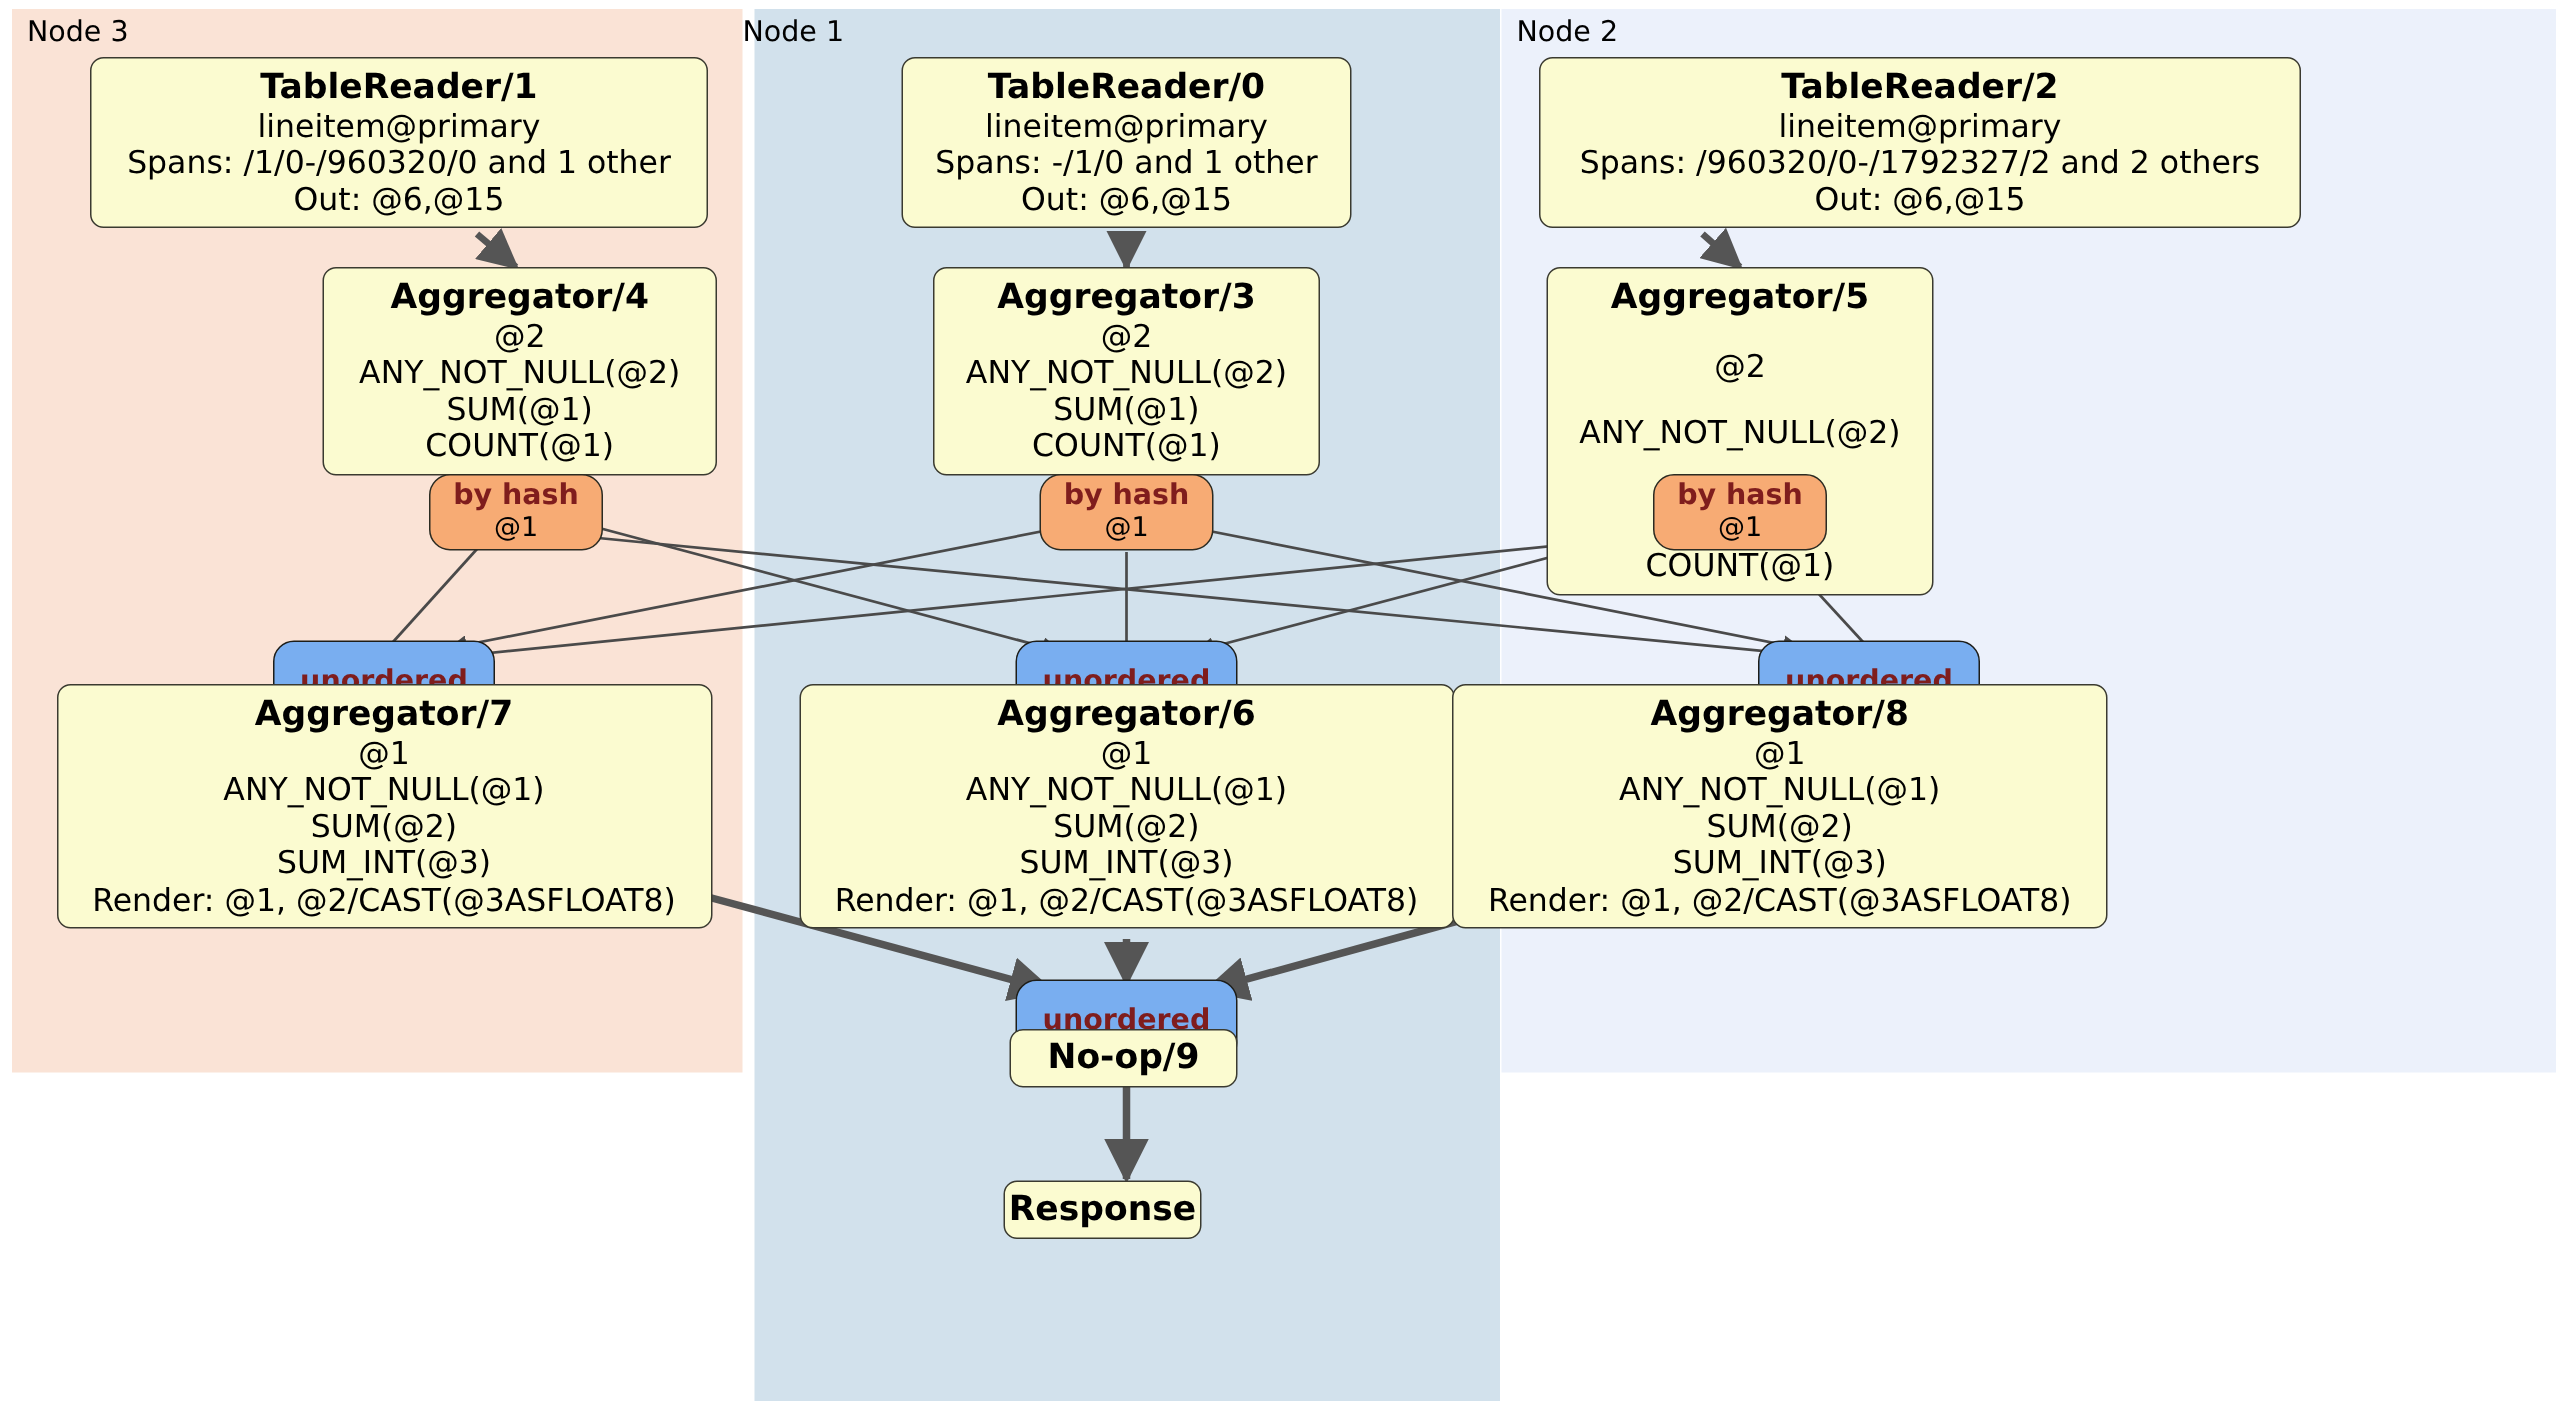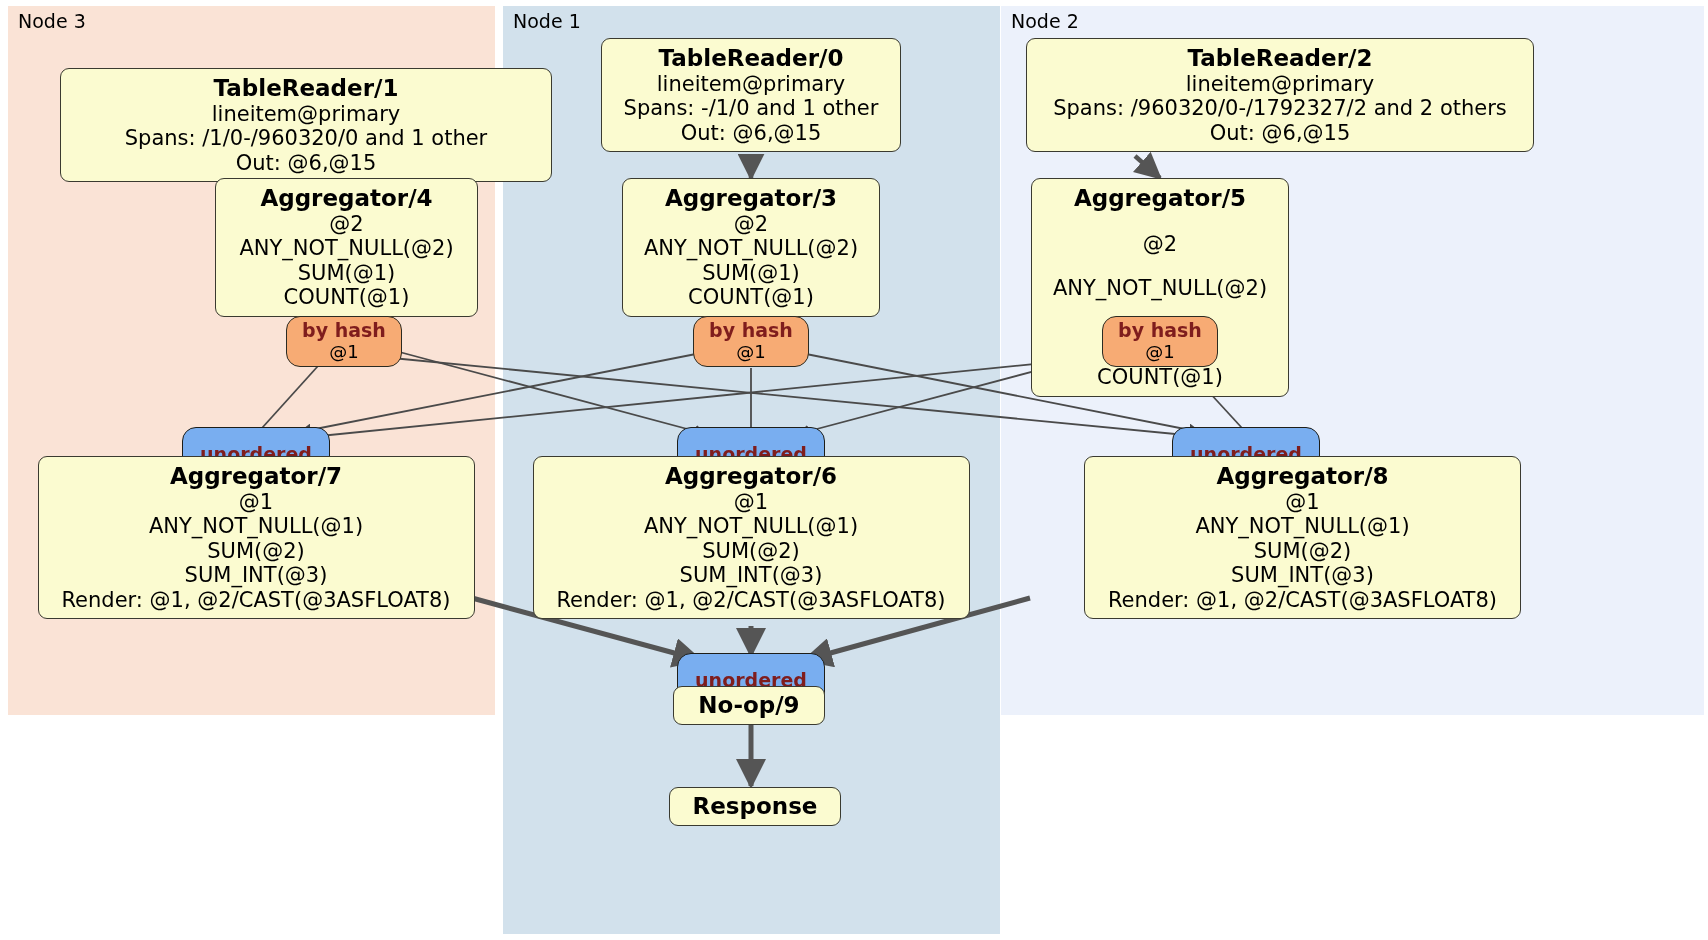--- a/index.html
+++ b/index.html
@@ -97,21 +97,21 @@
 </style>
 </head>
 <body>
 
 <div id="root">
 
   <div class="panel" id="panel-node3" style="left: 8px; top: 6px; width: 487px; height: 709px; background: rgb(250, 227, 214);"></div>
   <div class="panel-label" id="panel-node3-label" style="left: 18px; top: 10px;">Node 3</div>
 
   <div class="panel" id="panel-node1" style="left: 503px; top: 6px; width: 497px; height: 928px; background: rgb(210, 225, 236);"></div>
-  <div class="panel-label" id="panel-node1-label" style="left: 513px; top: 10px;">Node 1</div>
+  <div class="panel-label" id="panel-node1-label" style="left: 495px; top: 10px;">Node 1</div>
 
   <div class="panel" id="panel-node2" style="left: 1001px; top: 6px; width: 703px; height: 709px; background: rgb(236, 241, 251);"></div>
   <div class="panel-label" id="panel-node2-label" style="left: 1011px; top: 10px;">Node 2</div>
 
   <svg class="edges" viewBox="0 0 1708 940">
     <defs>
       <marker id="arrow-thick" viewBox="0 0 10 10" refX="9" refY="5" markerWidth="6" markerHeight="6" orient="auto-start-reverse">
         <path d="M 0 0 L 10 5 L 0 10 z" fill="#555555"></path>
       </marker>
       <marker id="arrow-thin" viewBox="0 0 10 10" refX="9" refY="5" markerWidth="7" markerHeight="7" orient="auto-start-reverse">
@@ -167,21 +167,21 @@
     </g>
     <g>
       <line x1="1030" y1="598" x2="805" y2="660" stroke="#555555" stroke-width="5" marker-end="url(#arrow-thick)"></line>
     </g>
 
     <g>
       <line x1="751" y1="722" x2="751" y2="786" stroke="#555555" stroke-width="5" marker-end="url(#arrow-thick)"></line>
     </g>
   </svg>
 
-  <div class="node proc" id="n-tablereader1" style="left: 60px; top: 38px; width: 492px; margin-top: 30px;">
+  <div class="node proc" id="n-tablereader1" style="left: 60px; top: 38px; width: 412px;">
     <div class="node-title">TableReader/1</div>
     <div class="node-line">lineitem@primary</div>
     <div class="node-line">Spans: /1/0-/960320/0 and 1 other</div>
     <div class="node-line">Out: @6,@15</div>
   </div>
 
   <div class="node proc" id="n-aggregator4" style="left: 215px; top: 178px; width: 263px;">
     <div class="node-title">Aggregator/4</div>
     <div class="node-line">@2</div>
     <div class="node-line">ANY_NOT_NULL(@2)</div>
@@ -241,21 +241,21 @@
   </div>
 
   <div class="node sync-unordered" id="n-unordered-final" style="left: 677px; top: 653px; width: 148px;">
     <div class="sync-title">unordered</div>
   </div>
 
   <div class="node proc" id="n-noop9" style="left: 673px; top: 686px; width: 152px;">
     <div class="small-title">No-op/9</div>
   </div>
 
-  <div class="node proc" id="n-response" style="left: 669px; top: 787px; width: 172px;">
+  <div class="node proc" id="n-response" style="left: 669px; top: 787px; width: 132px;">
     <div class="small-title">Response</div>
   </div>
 
   <div class="node proc" id="n-tablereader2" style="left: 1026px; top: 38px; width: 508px;">
     <div class="node-title">TableReader/2</div>
     <div class="node-line">lineitem@primary</div>
     <div class="node-line">Spans: /960320/0-/1792327/2 and 2 others</div>
     <div class="node-line">Out: @6,@15</div>
   </div>
 
@@ -269,21 +269,21 @@
 
   <div class="node sync-hash" id="n-byhash-right" style="left: 1102px; top: 316px; width: 116px;">
     <div class="sync-title">by hash</div>
     <div class="sync-line">@1</div>
   </div>
 
   <div class="node sync-unordered" id="n-unordered-right" style="left: 1172px; top: 427px; width: 148px;">
     <div class="sync-title">unordered</div>
   </div>
 
-  <div class="node proc" id="n-aggregator8" style="left: 1084px; top: 456px; width: 437px;">
+  <div class="node proc" id="n-aggregator8" style="left: 968px; top: 456px; width: 437px;">
     <div class="node-title">Aggregator/8</div>
     <div class="node-line">@1</div>
     <div class="node-line">ANY_NOT_NULL(@1)</div>
     <div class="node-line">SUM(@2)</div>
     <div class="node-line">SUM_INT(@3)</div>
     <div class="node-line">Render: @1, @2/CAST(@3ASFLOAT8)</div>
   </div>
 
 </div>
 

